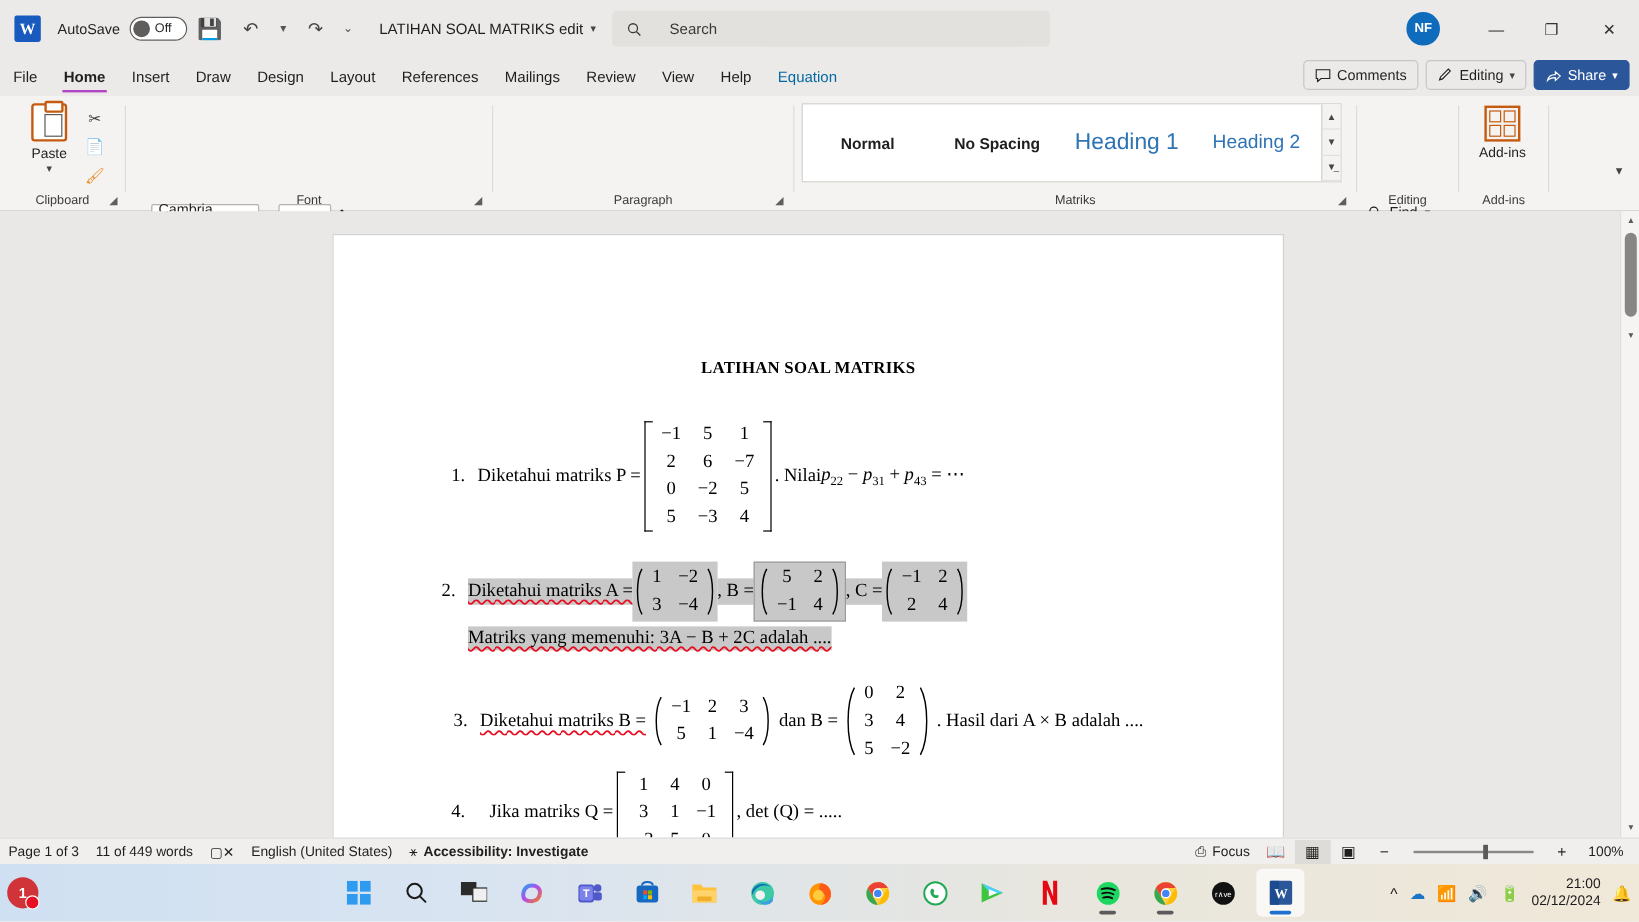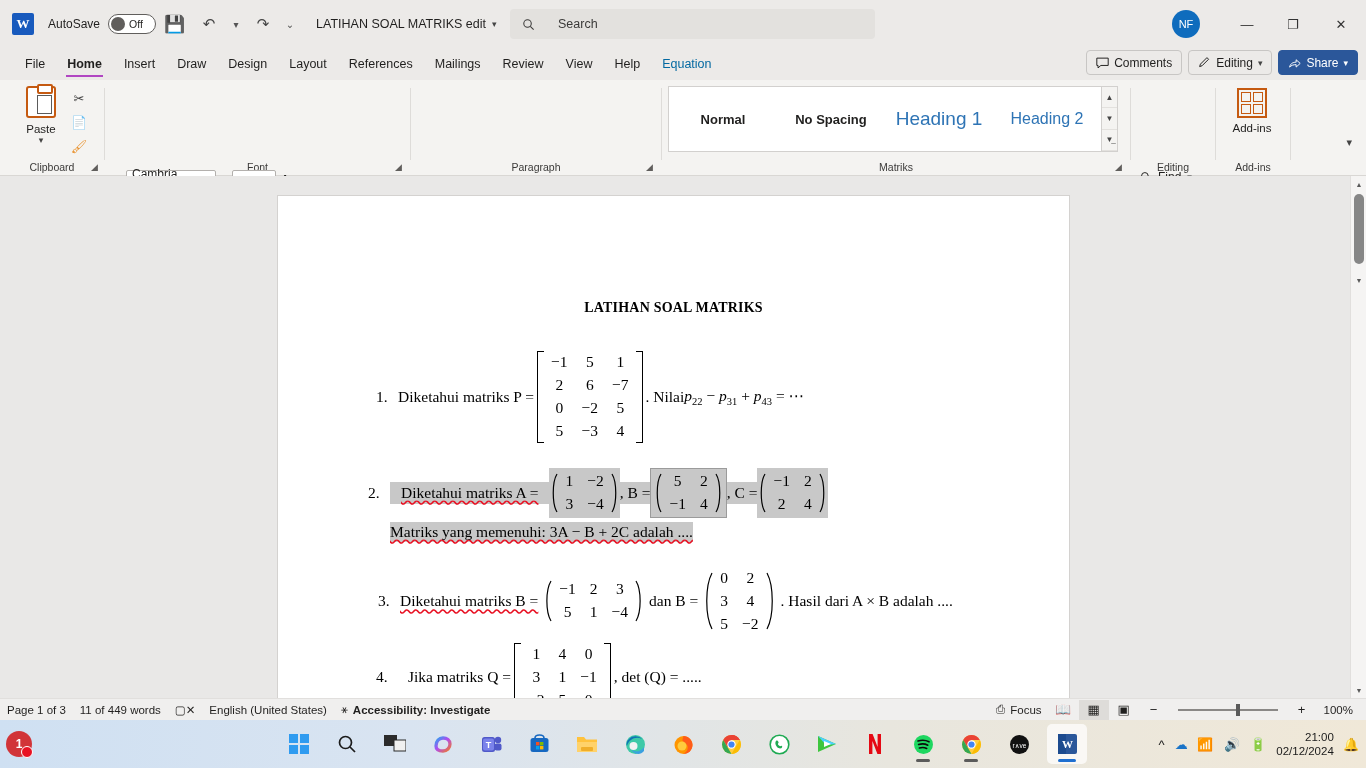--- a/index.html
+++ b/index.html
@@ -46,32 +46,32 @@
   .chev { font-size: 9px; color: #444; }
   .searchbox {
     position: absolute; left: 510px; top: 9px; width: 365px; height: 30px;
     background: #e3e1de; border-radius: 4px;
     display: flex; align-items: center; padding-left: 12px; gap: 23px;
   }
   .searchbox .ph { font-size: 12.5px; color: #3b3a39; }
   .avatar {
     position: absolute; right: 166px; top: 10px;
     width: 28px; height: 28px; border-radius: 50%;
-    background: #0f6cbd; color: #fff; font-size: 11px; font-weight: normal;
+    background: #0f6cbd; color: #fff; font-size: 11px; font-weight: bold;
     display: flex; align-items: center; justify-content: center;
   }
   .wincontrols { position: absolute; right: 0; top: 0; height: 48px; display: flex; }
   .wc { width: 46px; height: 48px; display: flex; align-items: center; justify-content: center;
         font-size: 13px; color: #333; }
   .wc.close { width: 50px; }
 
   
   .tabsbar {
     position: absolute; top: 48px; left: 0; width: 1366px; height: 32px;
-    background: #eceae8; display: flex; align-items: center; padding-left: 14px;
+    background: #eceae8; display: flex; align-items: center; padding-left: 0;
   }
   .tab {
     font-size: 12.5px; color: #201f1e; padding: 4px 11px; position: relative;
     height: 28px; display: flex; align-items: center; border-radius: 4px;
   }
   .tab.active { font-weight: bold; }
   .tab.active::after {
     content: ''; position: absolute; left: 10px; right: 10px; bottom: 1px;
     height: 2.5px; background: #b146c2;
   }
@@ -509,21 +509,21 @@
             <span class="brk r"></span>
           </span>
           <span>. Nilai</span>
           <span><span class="ital">p</span><span class="sub">22</span> − <span class="ital">p</span><span class="sub">31</span> + <span class="ital">p</span><span class="sub">43</span> = ⋯</span>
         </span>
       </div>
 
       <div class="q" style="left:90px; top:272px; display:block">
         <div class="mrow">
           <span class="qnum">2.</span>
-          <span class="sel sq-wavy" style="padding:2px 11px">Diketahui matriks A =</span>
+          <span class="sel sq-wavy" style="padding:2px 0">Diketahui matriks A =</span>
           <span class="sel" style="padding:2px 0">
             <span class="mrow">
               <svg width="9" height="40" viewBox="0 0 9 40">
                   <path d="M8 1C3 9 3 31 8 39" fill="none" stroke="#000" stroke-width="1.2"></path>
                 </svg>
               <span class="mgrid" style="grid-template-columns:repeat(2,auto)">
                 <span>1</span>
                   <span>−2</span>
                 <span>3</span>
                   <span>−4</span>

